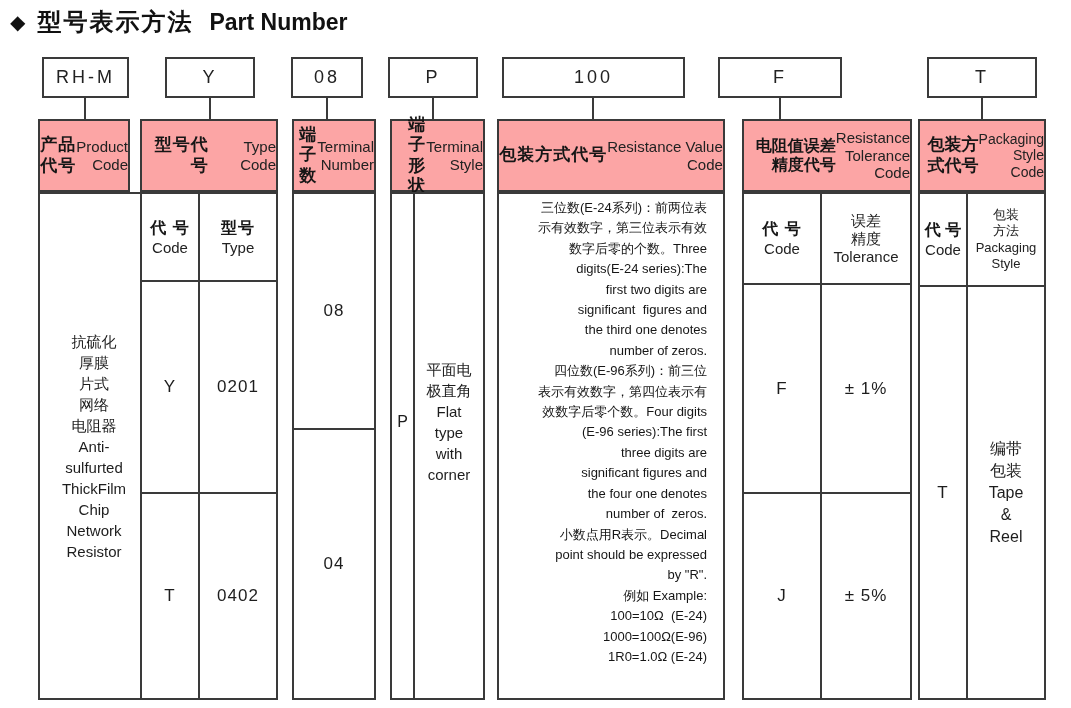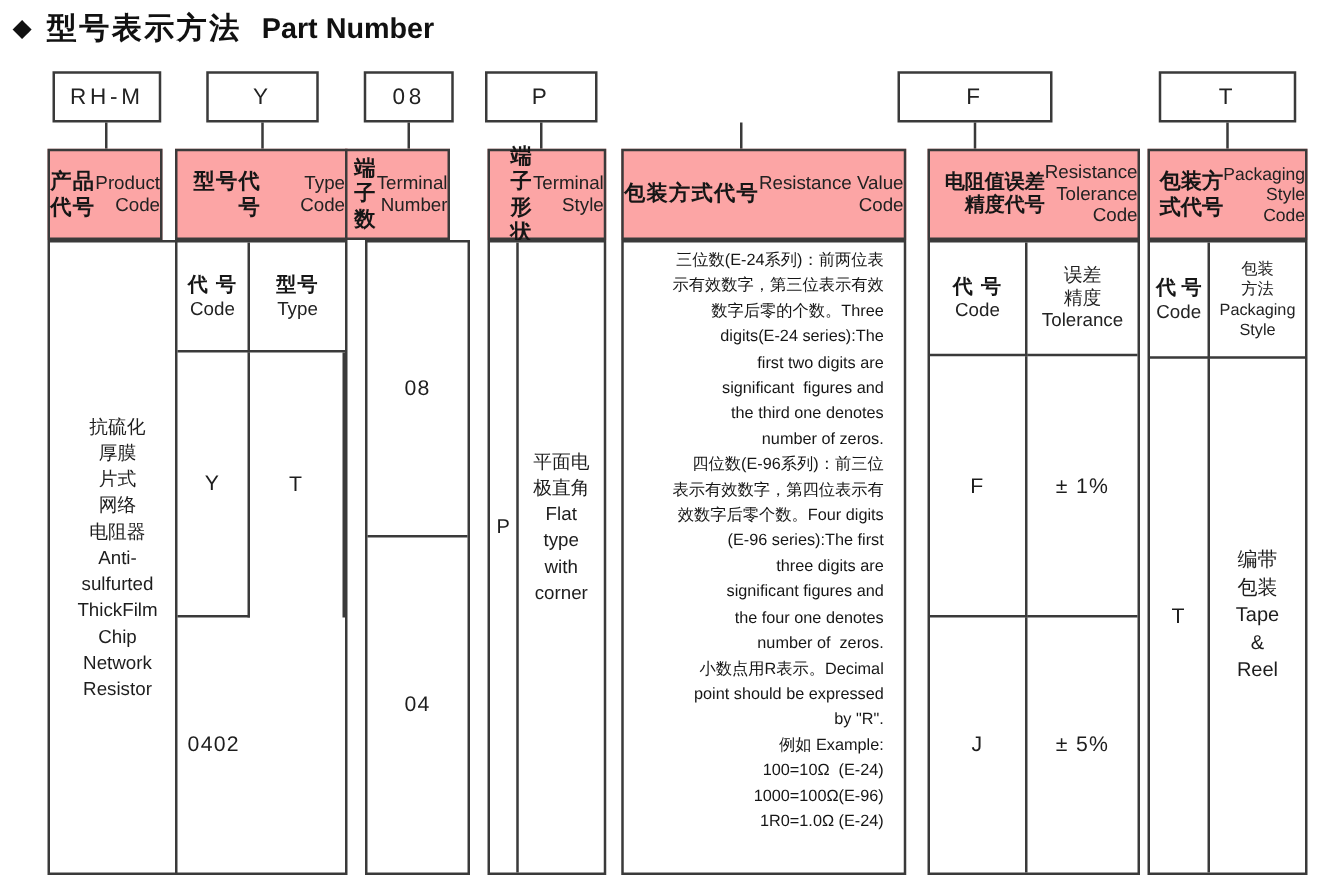--- a/index.html
+++ b/index.html
@@ -46,41 +46,42 @@
   <div class="abs title">
     <span class="diamond">◆</span>
     <span class="title-cn">型号表示方法</span>
     <span class="title-en">Part Number</span>
   </div>
 
   <div class="abs codebox" style="left:42px;width:87px;">RH-M</div>
   <div class="abs codebox" style="left:165px;width:90px;">Y</div>
   <div class="abs codebox" style="left:291px;width:72px;">08</div>
   <div class="abs codebox" style="left:388px;width:90px;">P</div>
+  <div class="abs codebox" style="left:502px;width:183px;">100</div>
   <div class="abs codebox" style="left:718px;width:124px;">F</div>
   <div class="abs codebox" style="left:927px;width:110px;">T</div>
 
   <div class="abs conn" style="left:84px;"></div>
   <div class="abs conn" style="left:209px;"></div>
   <div class="abs conn" style="left:326px;"></div>
   <div class="abs conn" style="left:432px;"></div>
   <div class="abs conn" style="left:592px;"></div>
   <div class="abs conn" style="left:779px;"></div>
   <div class="abs conn" style="left:981px;"></div>
 
   <div class="abs hdr" style="left:38px;width:92px;">
     <div class="hdr-cn">产品代号</div>
     <div class="hdr-en">Product
 Code</div>
   </div>
   <div class="abs hdr" style="left:140px;width:138px;">
     <div class="hdr-cn">型号代号</div>
     <div class="hdr-en">Type Code</div>
   </div>
-  <div class="abs hdr" style="left:276px;width:84px;">
+  <div class="abs hdr" style="left:292px;width:84px;">
     <div class="hdr-cn">端子数</div>
     <div class="hdr-en">Terminal
 Number</div>
   </div>
   <div class="abs hdr" style="left:390px;width:95px;">
     <div class="hdr-cn">端子形状</div>
     <div class="hdr-en">Terminal
 Style</div>
   </div>
   <div class="abs hdr" style="left:497px;width:228px;">
@@ -116,20 +117,21 @@
   <div class="abs bodybox grid" style="left:140px;width:138px;grid-template-columns:58px 1fr;grid-template-rows:88px 212px 1fr;">
     <div class="cell br bb">
       <div class="sub-cn">代 号</div>
       <div class="sub-en">Code</div>
     </div>
     <div class="cell bb">
       <div class="sub-cn">型号</div>
       <div class="sub-en">Type</div>
     </div>
     <div class="cell br bb val">Y</div>
+    <div class="cell bb val">0201</div>
     <div class="cell br val">T</div>
     <div class="cell val">0402</div>
   </div>
 
   <div class="abs bodybox grid" style="left:292px;width:84px;grid-template-rows:236px 1fr;">
     <div class="cell bb val">08</div>
     <div class="cell val">04</div>
   </div>
 
   <div class="abs bodybox grid" style="left:390px;width:95px;grid-template-columns:23px 1fr;">

